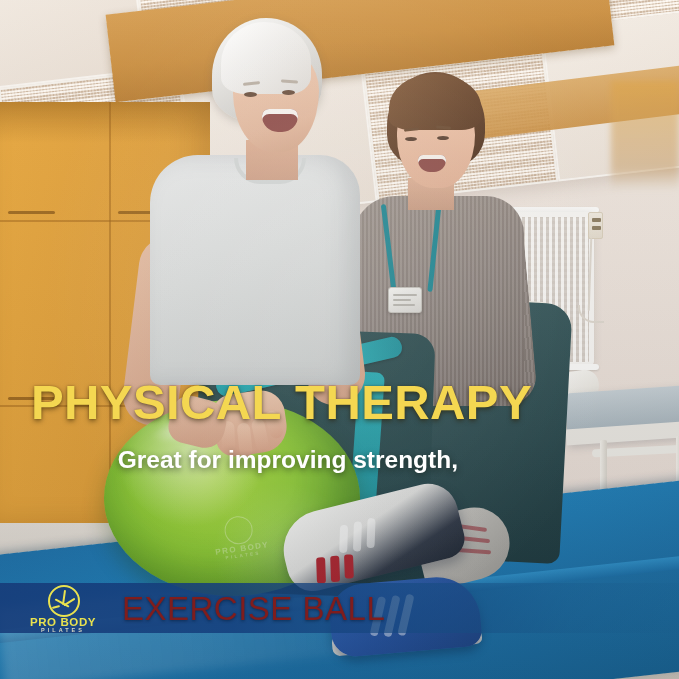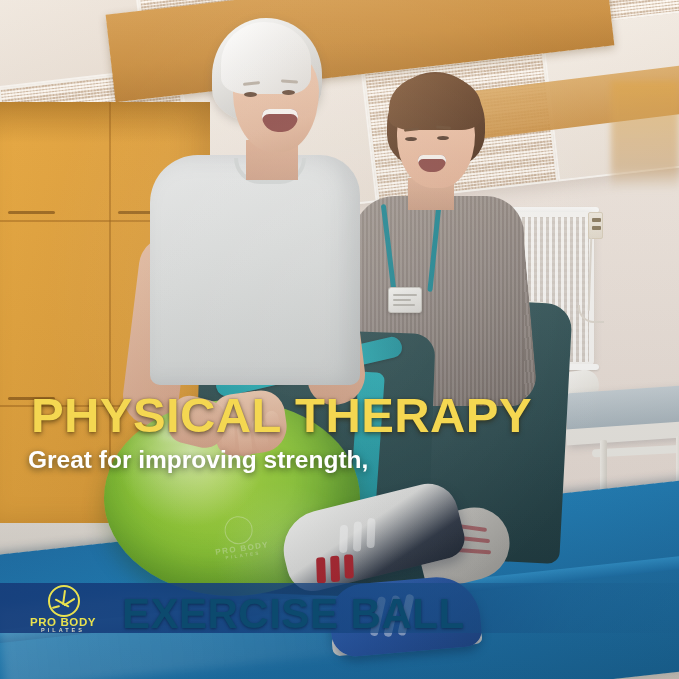--- a/index.html
+++ b/index.html
@@ -358,27 +358,27 @@
       radial-gradient(ellipse at 50% 42%, rgba(255,255,255,.10), rgba(0,0,0,0) 62%),
       linear-gradient(180deg, rgba(255,250,240,.07), rgba(20,30,40,.10));
   }
 
   
   .headline{
     position:absolute;left:31px;top:378px;
     font-size:49px;font-weight:800;letter-spacing:.4px;line-height:1;
     color:#f4d751;white-space:nowrap;
     text-shadow:0 2px 5px rgba(40,30,0,.55), 0 0 2px rgba(60,40,0,.35);
-    margin-top:13px;
   }
   .subline{
     position:absolute;left:28px;top:444px;width:430px;
     font-size:24.5px;font-weight:700;line-height:1.33;
     color:#ffffff;
     text-shadow:0 2px 6px rgba(20,30,20,.6);
+    text-align:right;
   }
 
   
   .band{
     position:absolute;left:0;top:583px;width:679px;height:50px;
     background:linear-gradient(90deg,
       rgba(22,58,120,.88) 0%,
       rgba(20,62,124,.86) 34%,
       rgba(22,74,128,.62) 62%,
       rgba(24,86,134,.30) 84%,
@@ -393,22 +393,22 @@
   .band-logo .txt{
     position:absolute;left:0;top:31px;width:82px;text-align:center;
     color:#e9e24f;font-size:11.5px;font-weight:800;letter-spacing:.6px;
   }
   .band-logo .sub{
     position:absolute;left:0;top:42px;width:82px;text-align:center;
     color:#d9d7c2;font-size:5.5px;font-weight:700;letter-spacing:3px;
   }
   .band-title{
     position:absolute;left:122px;top:590px;
-    font-size:42px;font-weight:700;letter-spacing:.5px;
-    color:#0c4a6e;white-space:nowrap;
+    font-size:33px;font-weight:400;letter-spacing:.5px;
+    color:#7f1d1d;white-space:nowrap;
     text-shadow:0 1px 3px rgba(0,20,40,.5);
   }
 </style>
 </head>
 <body>
 
 <div class="stage">
 
   <div class="scene">
 

